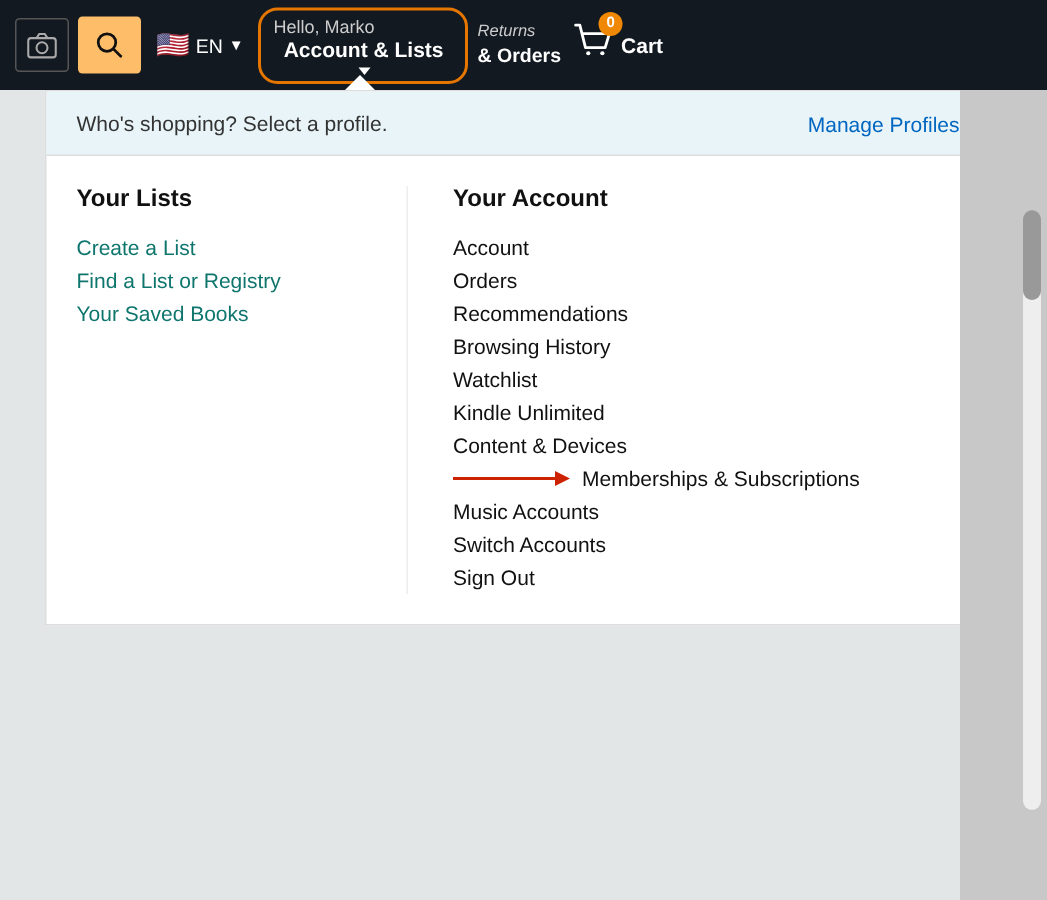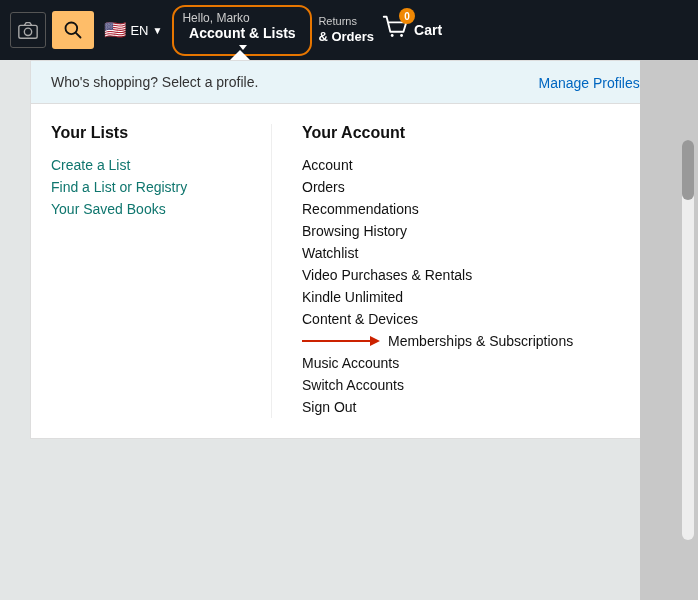--- a/index.html
+++ b/index.html
@@ -90,20 +90,21 @@
       flex-direction: column;
       color: white;
       cursor: pointer;
       font-size: 13px;
       line-height: 1.3;
     }
 
     .returns-orders .top-text {
       font-size: 11px;
       color: #ccc;
+      font-style: italic;
     }
 
     .returns-orders .main-text {
       font-weight: bold;
       font-size: 13px;
     }
 
     .cart-area {
       display: flex;
       align-items: center;
@@ -391,21 +392,20 @@
         </div>
 
         <div class="right-column">
           <div class="column-heading">Your Account</div>
 
           <a class="account-item">Account</a>
           <a class="account-item">Orders</a>
           <a class="account-item">Recommendations</a>
           <a class="account-item">Browsing History</a>
           <a class="account-item">Watchlist</a>
-          <a class="account-item">Video Purchases &amp; Rentals</a>
           <a class="account-item">Kindle Unlimited</a>
           <a class="account-item">Content &amp; Devices</a>
 
           <div class="memberships-row">
             <div class="red-arrow">
 
               <svg width="80" height="20" viewBox="0 0 80 20">
                 <line x1="0" y1="10" x2="68" y2="10" stroke="#cc2200" stroke-width="2"></line>
                 <polygon points="68,5 78,10 68,15" fill="#cc2200"></polygon>
               </svg>

